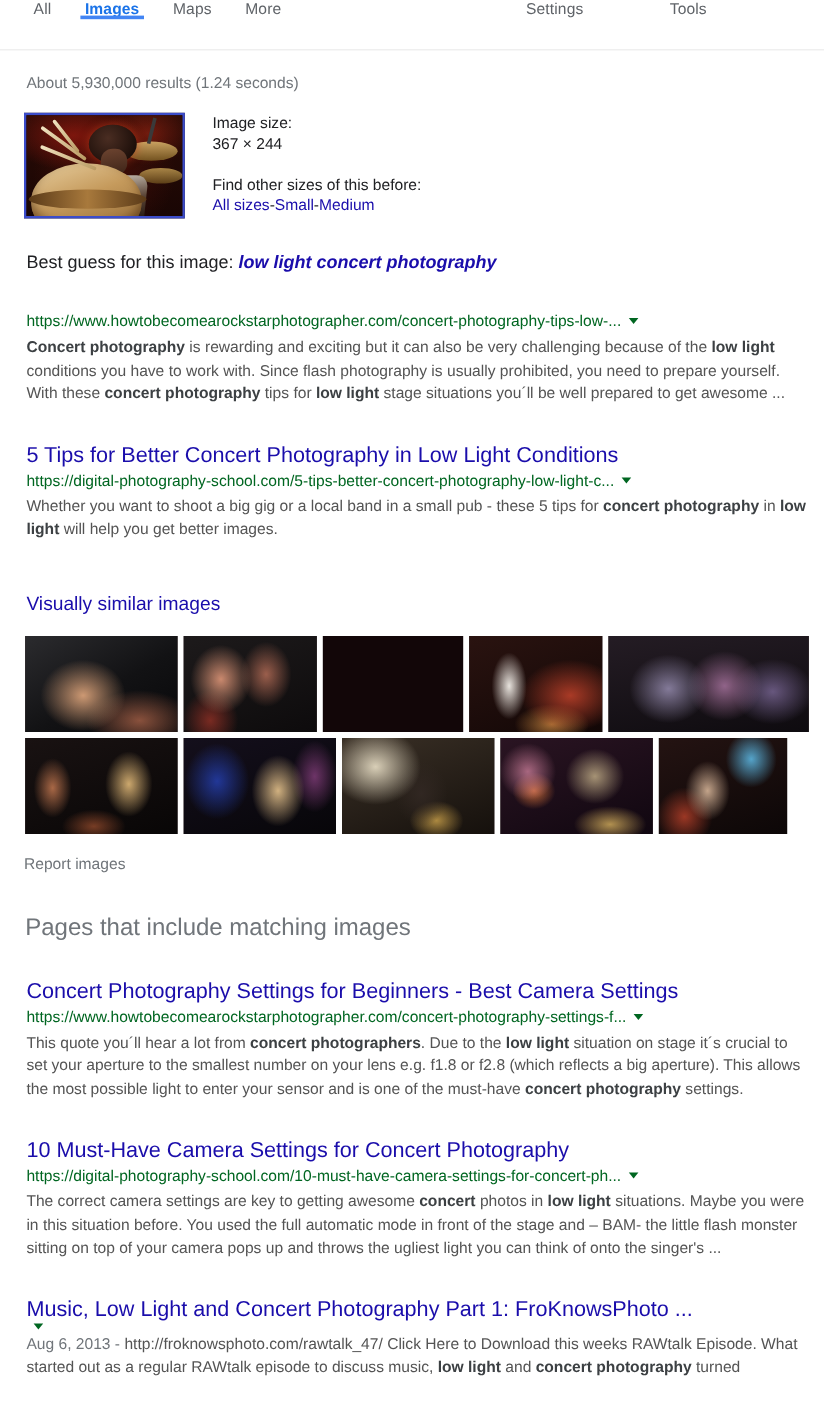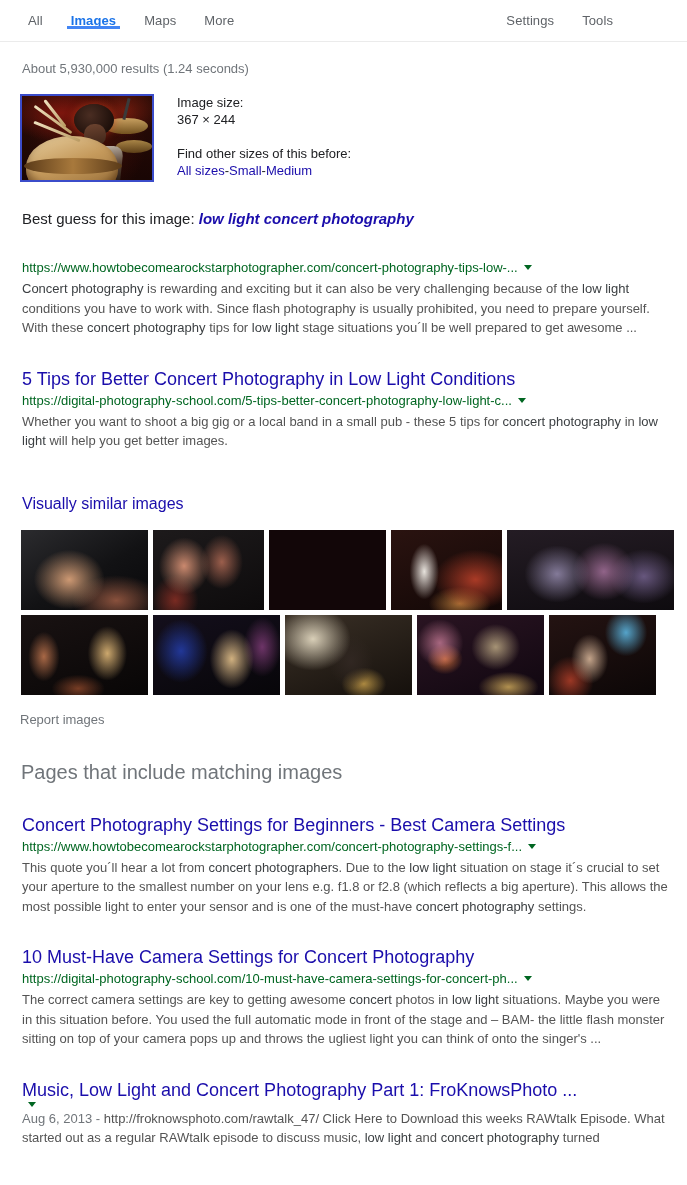--- a/index.html
+++ b/index.html
@@ -14,33 +14,34 @@
     color: #222222;
     overflow: hidden;
     position: relative;
   }
 
   
   .navbar {
     height: 42px;
     border-bottom: 1px solid #ebebeb;
     display: flex;
-    align-items: center;
+    align-items: flex-start;
     padding: 0 0 0 14px;
     box-sizing: border-box;
   }
   .nav-left {
     display: flex;
     align-items: stretch;
   }
   .nav-right {
     display: flex;
     align-items: stretch;
     margin-left: auto;
-    padding-right: 60px;
+    padding-right: 84px;
+    gap: 44px;
   }
   .nav-item {
     display: flex;
     align-items: center;
     font-size: 13px;
     color: #5f6368;
     padding: 0 14px;
     position: relative;
     cursor: pointer;
     white-space: nowrap;
@@ -222,21 +223,21 @@
     margin-left: 6px;
     cursor: pointer;
   }
   .result .r-snippet {
     font-size: 13px;
     line-height: 19.5px;
     color: #545454;
     margin-top: 2px;
     max-width: 655px;
   }
-  .result .r-snippet b { color: #3c4043; font-weight: normal; margin-top: 16px; }
+  .result .r-snippet b { color: #3c4043; font-weight: bold; margin-top: 16px; }
   .r-date { color: #70757a; }
 
   
   .vsi-head {
     padding: 44px 0 0 22px;
     font-size: 16px;
     color: #1a0dab;
     cursor: pointer;
   }
   .thumb-rows { padding-left: 21px; padding-top: 17px; }

